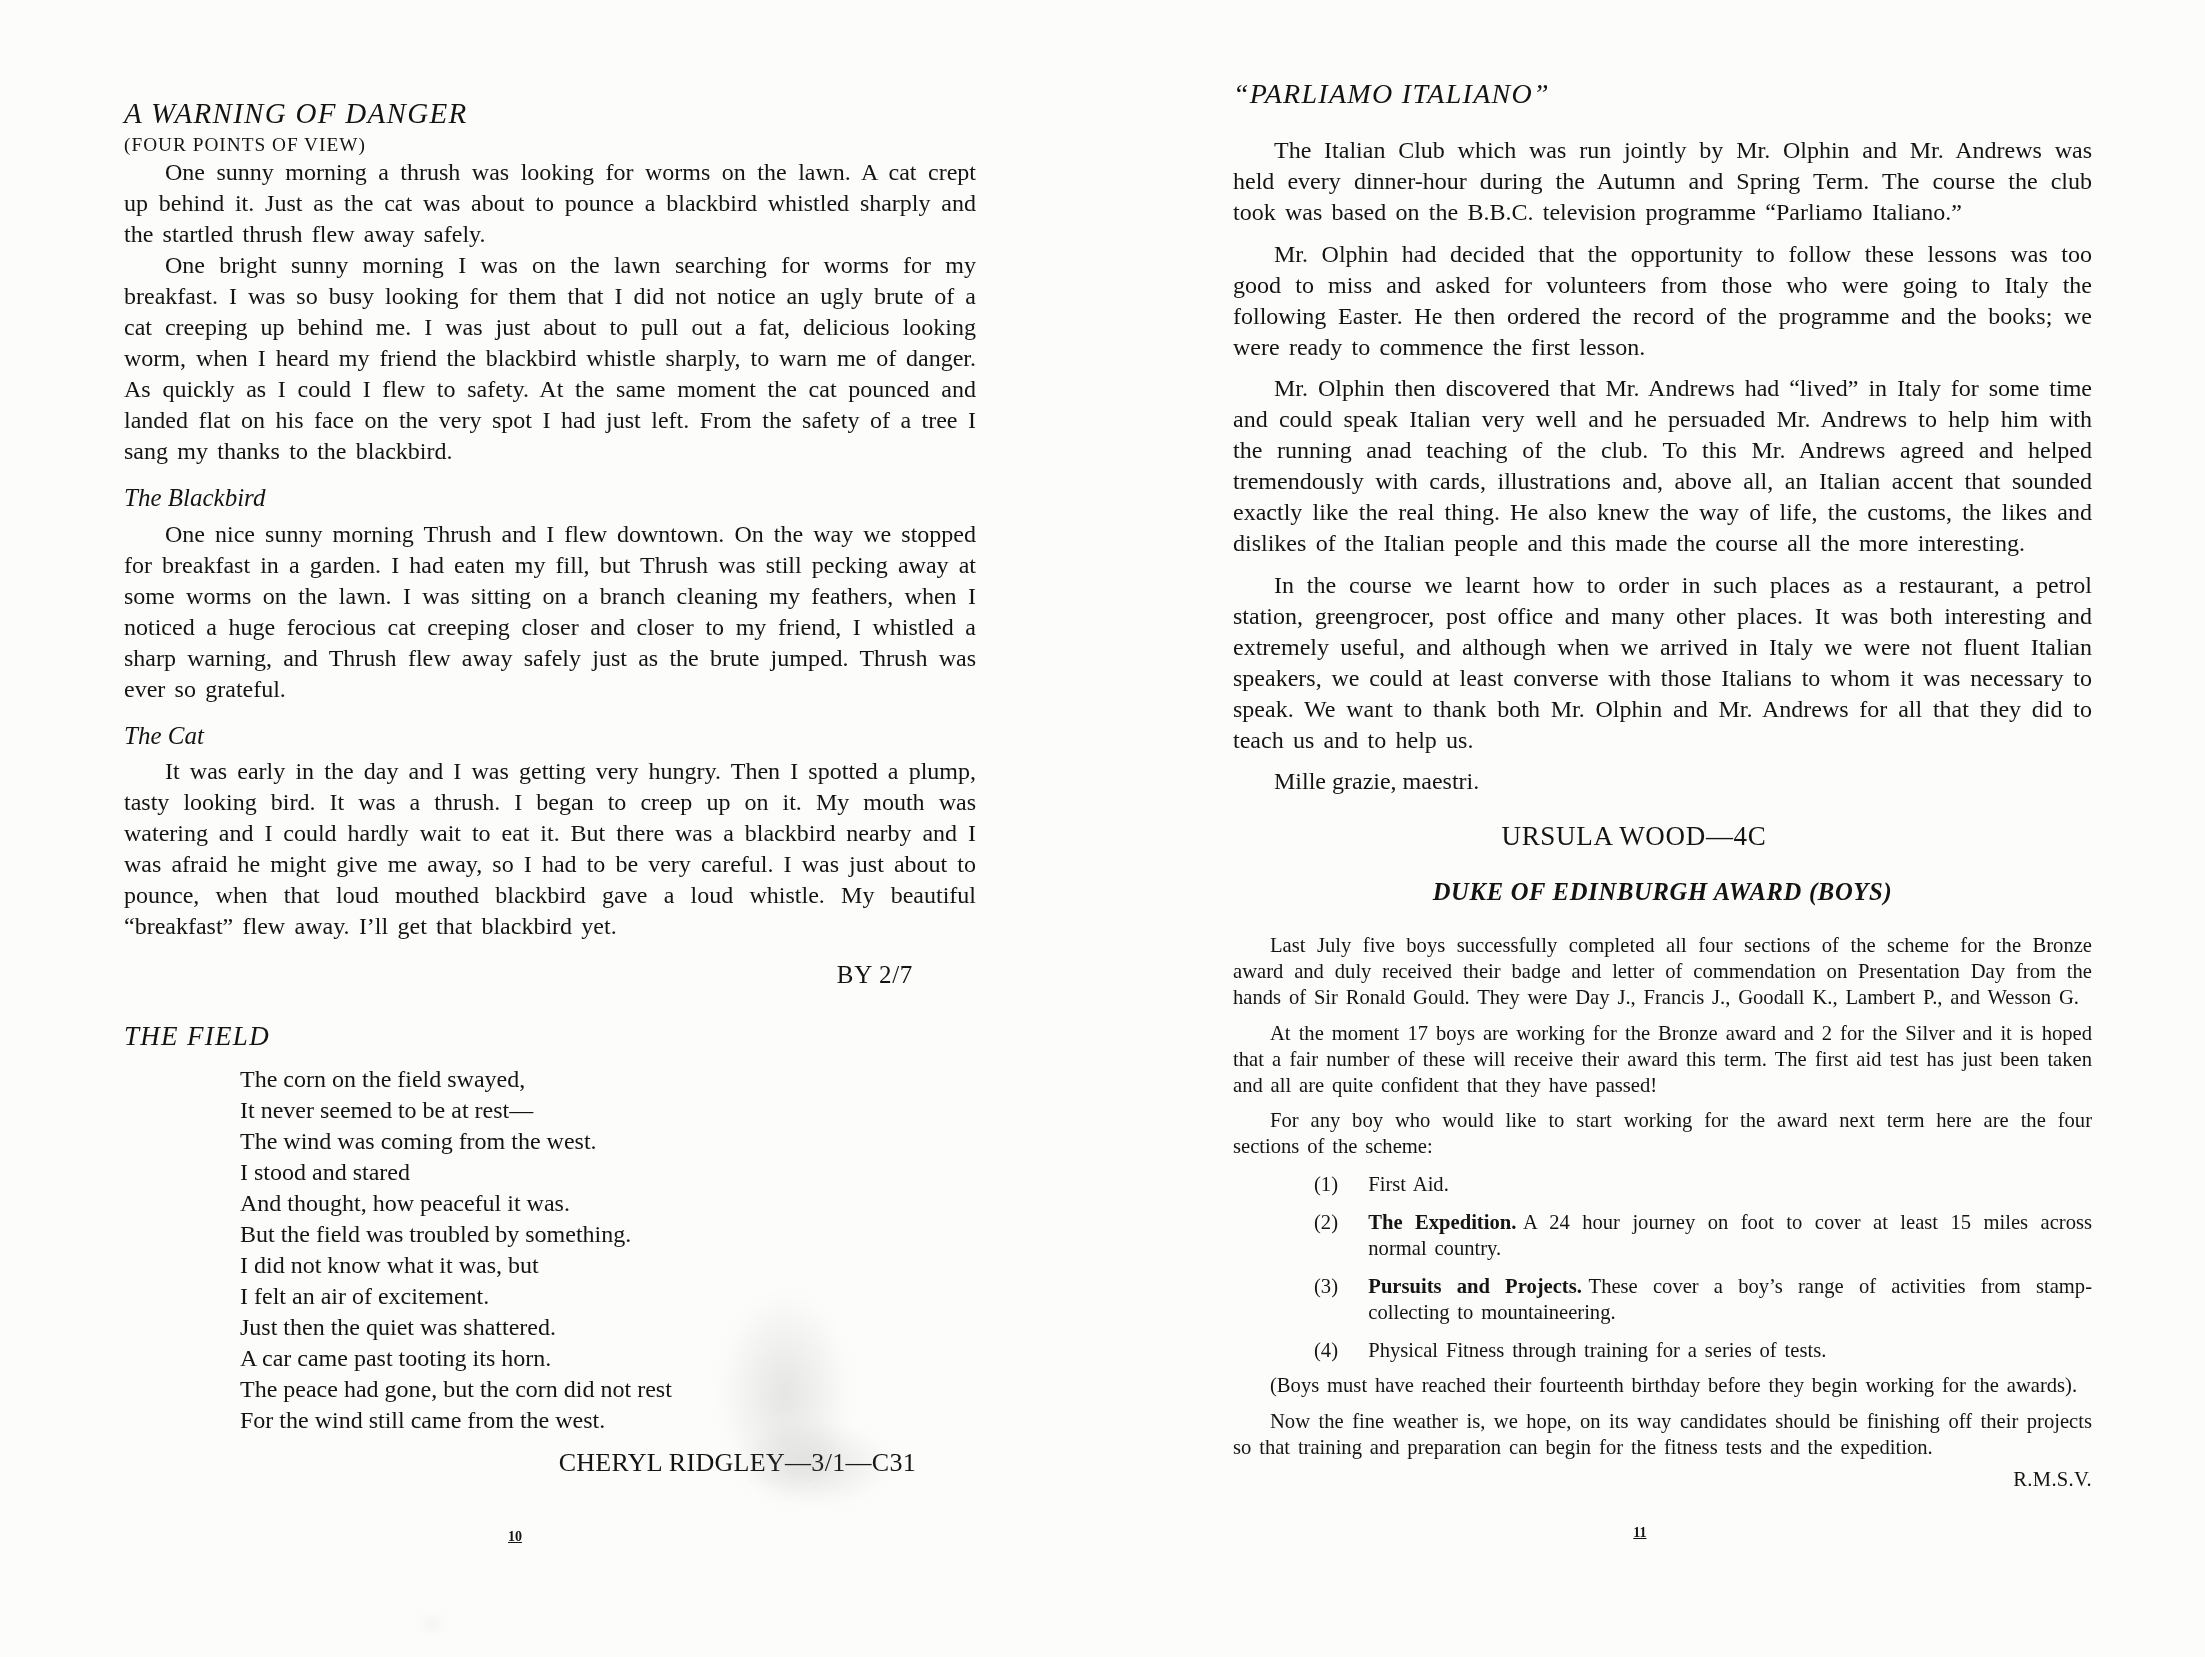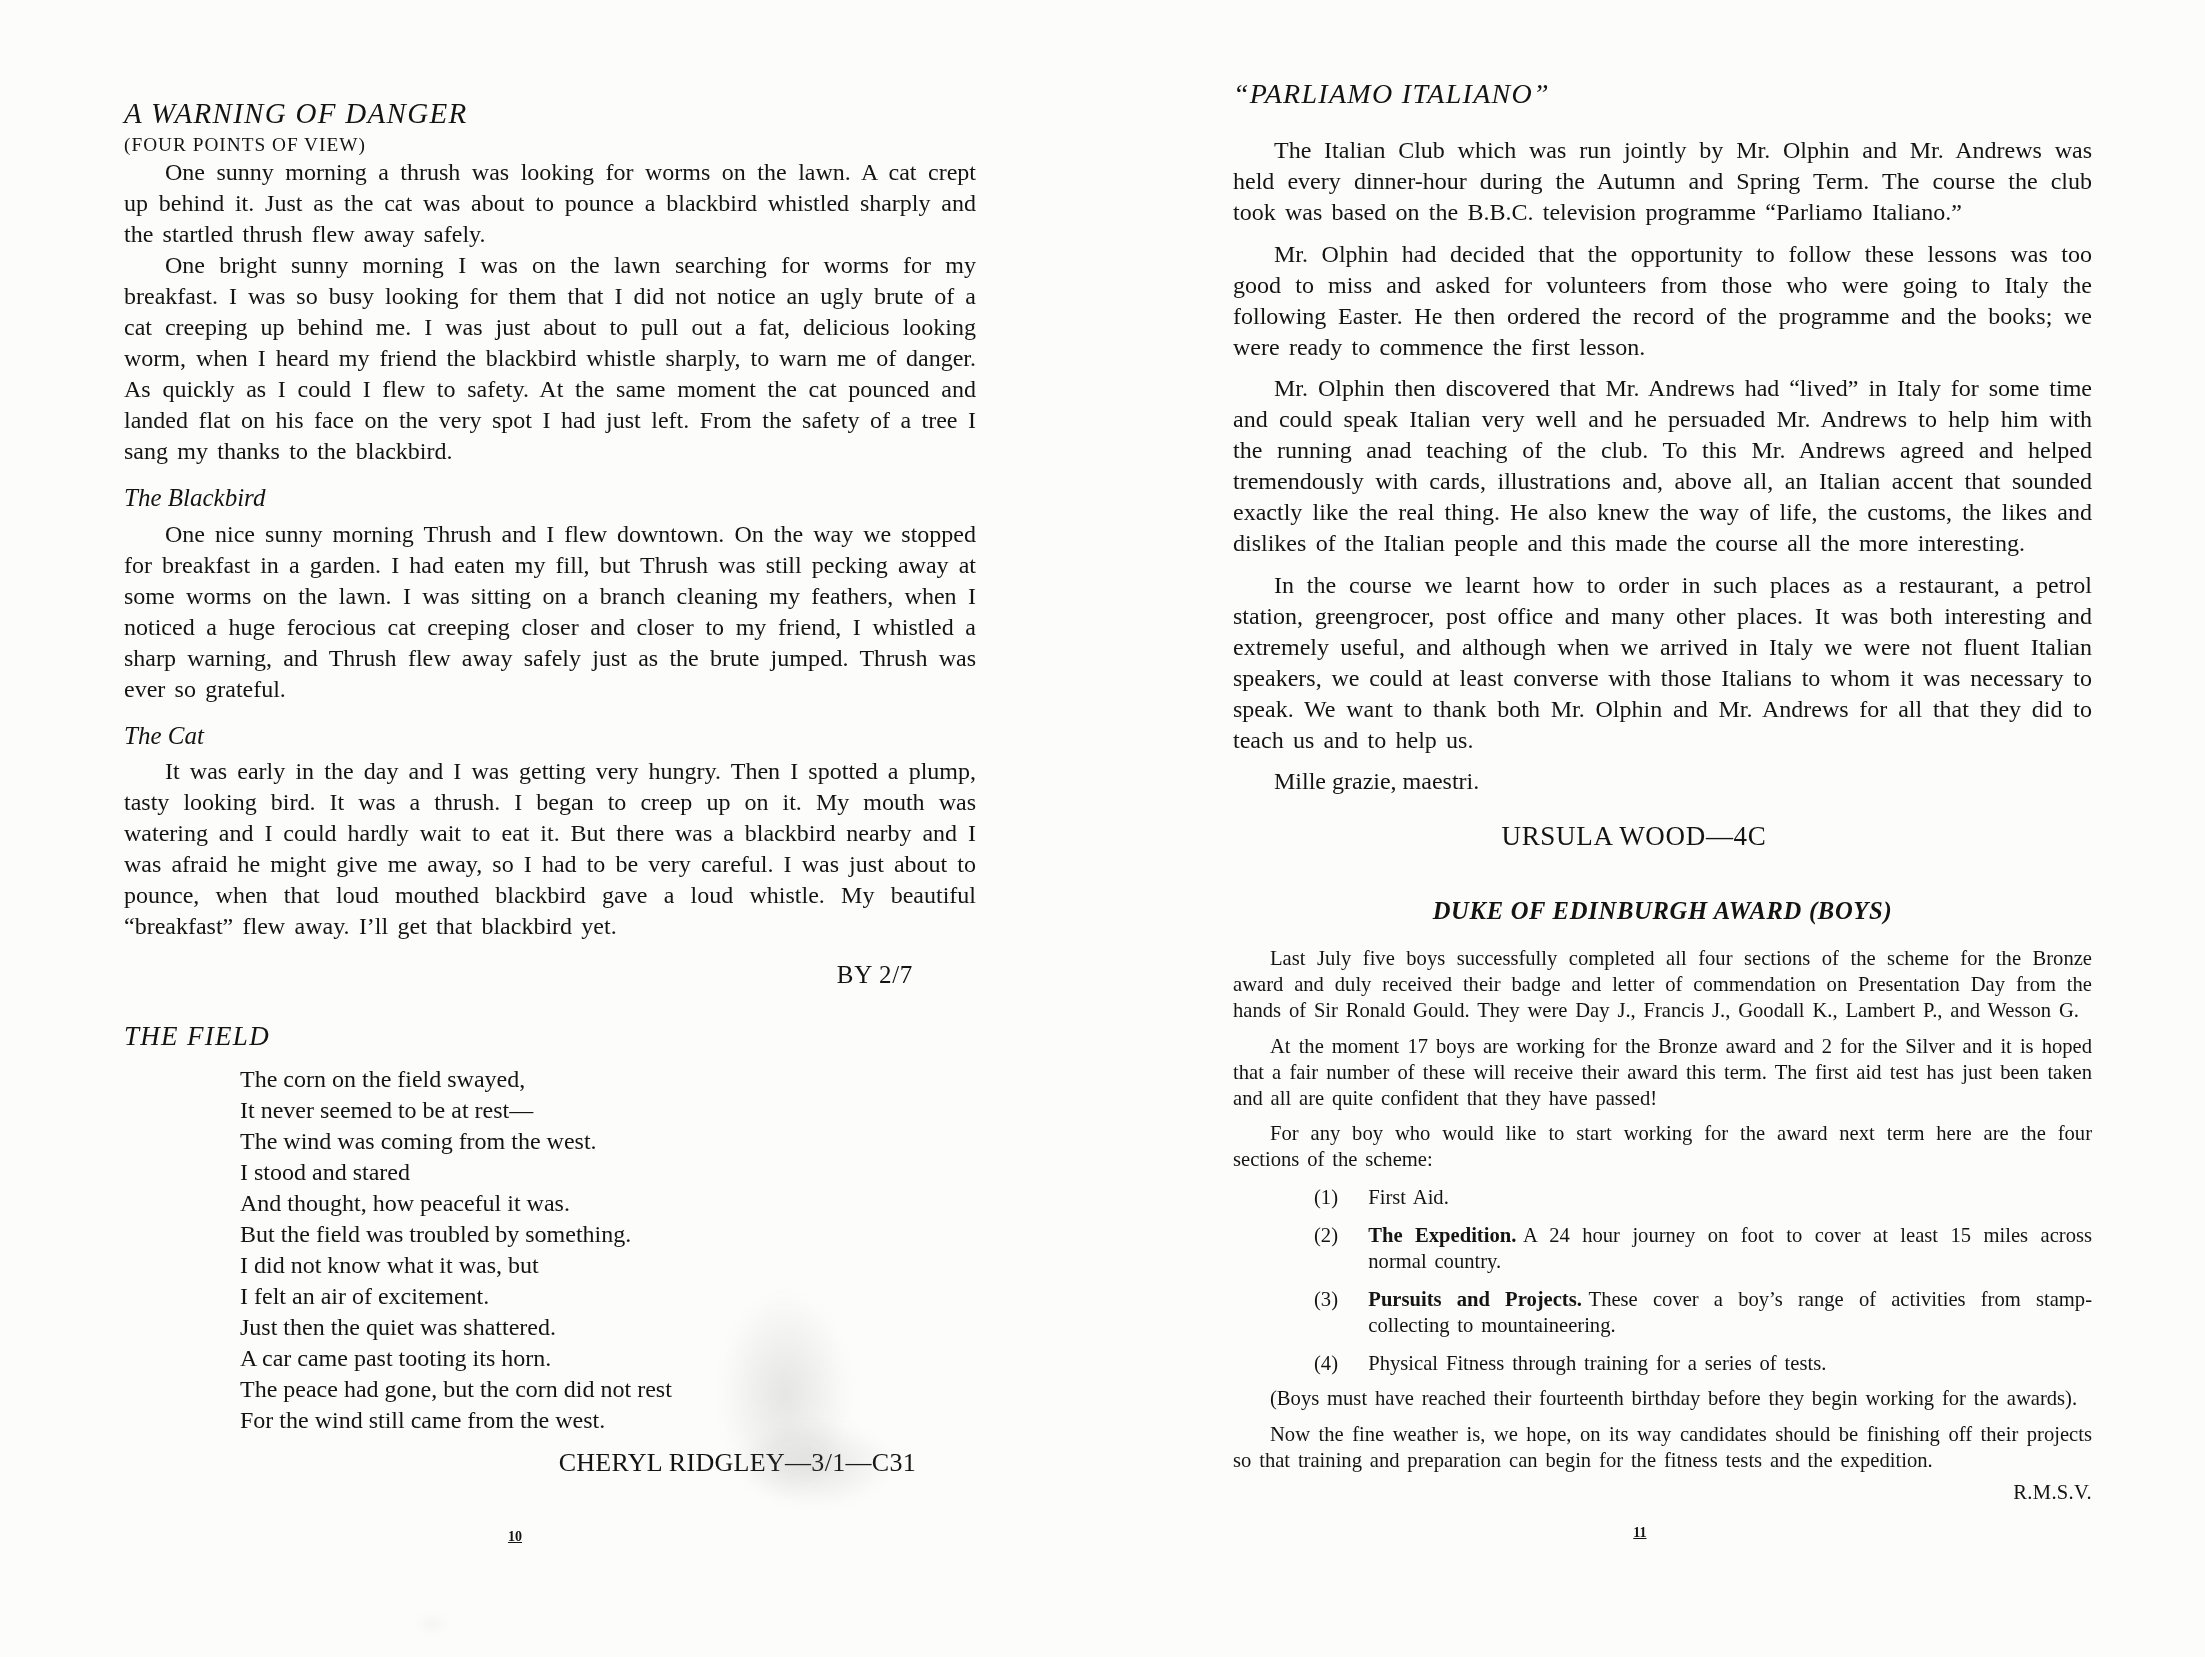--- a/index.html
+++ b/index.html
@@ -25,23 +25,23 @@
   .page-num{position:absolute;left:0;width:100%;text-align:center;font-weight:bold;font-size:14px;text-decoration:underline;}
   #page-left .page-num{top:1529px;transform:translateX(-35px);}
   #page-right .page-num{top:1525px;transform:translateX(-22.6px);}
 
   
   .r-title{font-style:italic;font-size:28px;letter-spacing:1.3px;line-height:32px;}
   #page-right p.body{margin:0 0 10.6px 0;line-height:31px;}
   #page-right p.body.first{margin-top:25px;}
   .closing{font-size:24px;text-indent:41px;margin-top:6.7px;line-height:31px;}
   .byline-ursula{font-size:27px;text-align:center;padding-right:57px;margin-top:24px;letter-spacing:0.7px;}
-  .duke-title{font-style:italic;font-weight:bold;font-size:24.6px;text-align:center;margin-top:44px;letter-spacing:0.7px;line-height:29px;}
+  .duke-title{font-style:italic;font-weight:bold;font-size:24.6px;text-align:center;margin-top:25px;letter-spacing:0.7px;line-height:29px;}
   p.small{font-size:20.6px;line-height:26px;text-align:justify;text-indent:37px;word-spacing:2.7px;margin:9.3px 0 0 0;}
-  p.small.first-small{margin-top:20px;}
+  p.small.first-small{margin-top:26px;}
   .list-row{display:flex;margin:12px 0 0 81px;font-size:20.6px;line-height:26px;}
   .li-num{flex:none;width:41px;}
   .li-text{flex:1;text-align:justify;word-spacing:2.7px;padding-left:13.3px;}
   .li-bold{font-weight:bold;}
   .li-bold:not(:empty){margin-right:6.7px;}
   .byline-rmsv{font-size:20.6px;text-align:right;margin-top:8px;letter-spacing:0.3px;}
 
   
   .smudge{position:absolute;border-radius:50%;pointer-events:none;
     background:radial-gradient(closest-side,rgba(110,110,110,.16),rgba(120,120,120,0) 72%);

